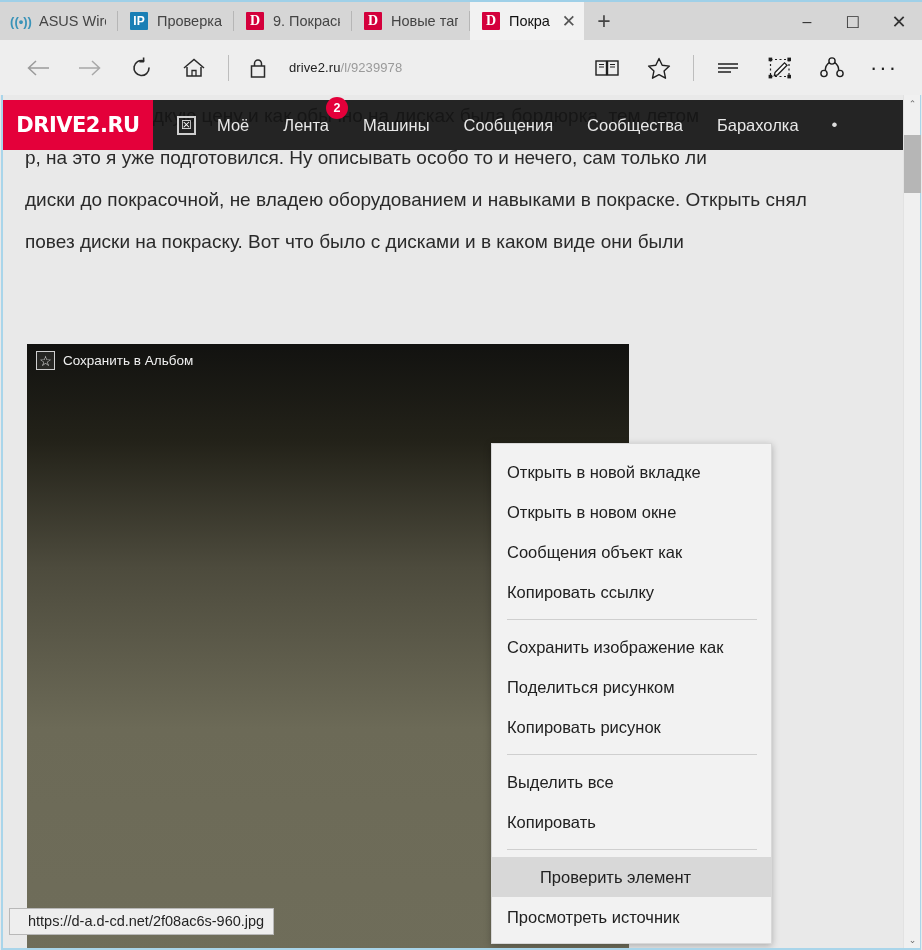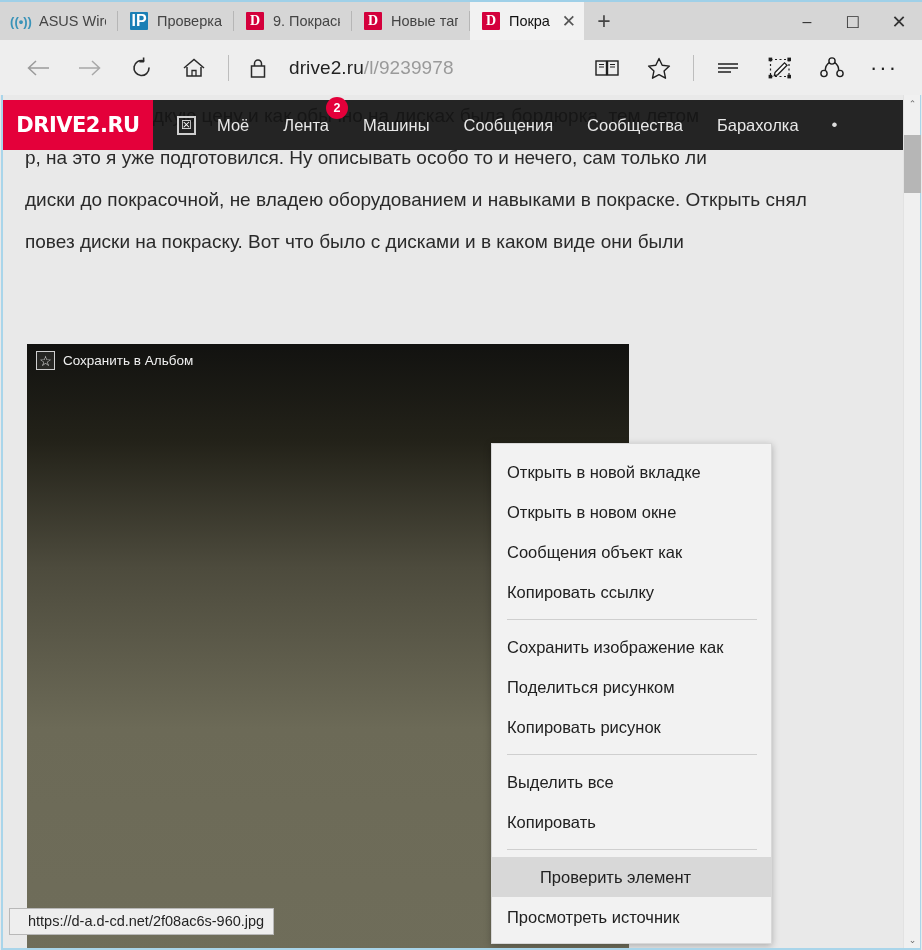--- a/index.html
+++ b/index.html
@@ -23,21 +23,21 @@
     max-width:118px; overflow:hidden;
   }
   .tab .tsep{
     position:absolute; right:0; top:9px; width:1px; height:20px; background:#b6b6b6;
   }
   .tab.active{ background:#f2f2f2; color:#111; max-width:none; padding-right:4px;}
   .tab-fav{ width:18px; height:18px; margin-right:9px; flex:0 0 18px;
             display:flex; align-items:center; justify-content:center;
             font-size:12px; font-weight:bold; border-radius:1px; }
   .fav-d{ background:#d4003c; color:#fff; font-family:"Liberation Serif",serif; font-size:14px;}
-  .fav-ip{ background:#1a7fb5; color:#fff; font-size:16px; font-weight:bold;}
+  .fav-ip{ background:#1a7fb5; color:#fff; font-size:12px; font-weight:bold;}
   .fav-wifi{ background:transparent; color:#3a93b8; font-size:13px;}
   .tab-title{ overflow:hidden; text-overflow:clip; white-space:nowrap; }
   .tab-close{ margin-left:8px; width:22px; height:22px; display:flex;
               align-items:center; justify-content:center; color:#555; font-size:17px;
               font-family:"DejaVu Sans",sans-serif; font-weight:300;}
   .newtab{ width:40px; display:flex; align-items:center; justify-content:center;
            color:#444; font-size:23px; font-weight:300; height:38px; }
   .wspacer{ flex:1 1 auto; }
   .wbtn{ width:46px; height:40px; display:flex; align-items:center; justify-content:center;
          color:#333; font-size:16px; }
@@ -45,21 +45,21 @@
 
   
   .navbar{
     position:absolute; left:0; top:40px; width:922px; height:55px;
     background:#eeeeee; display:flex; align-items:center; padding:0 12px;
   }
   .navbtn{ width:52px; height:44px; display:flex; align-items:center; justify-content:center; }
   .navbtn svg{ display:block; }
   .vdiv{ width:1px; height:26px; background:#bdbdbd; margin:0 8px; }
   .lockwrap{ width:42px; display:flex; align-items:center; justify-content:center; }
-  .urlwrap{ flex:1 1 auto; padding-left:10px; font-size:19px; color:#222; letter-spacing:.1px;}
+  .urlwrap{ flex:1 1 auto; padding-left:10px; font-size:13px; color:#222; letter-spacing:.1px;}
   .urlwrap .dim{ color:#9a9a9a; }
   .rightbtns{ display:flex; align-items:center; }
 
   
   .viewport{
     position:absolute; left:1px; top:95px; width:920px; height:855px;
     background:#e9e9e9; overflow:hidden; border-left:2px solid #a9d5ea;
     border-right:2px solid #a9d5ea; border-bottom:2px solid #a9d5ea;
   }
   

